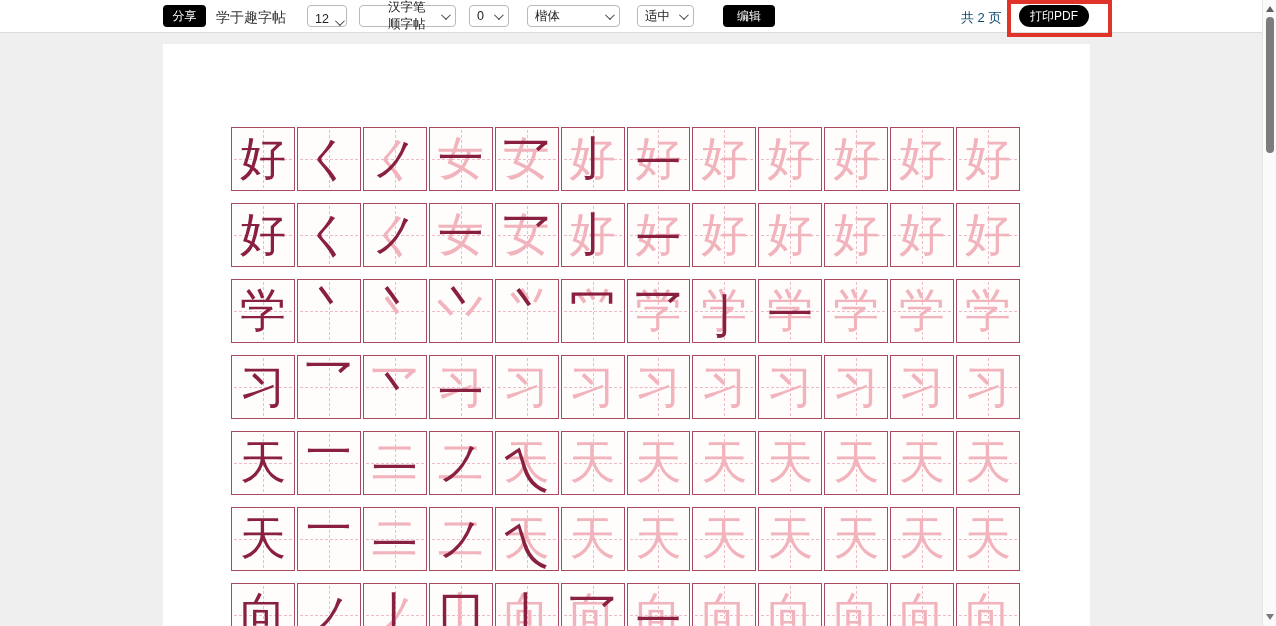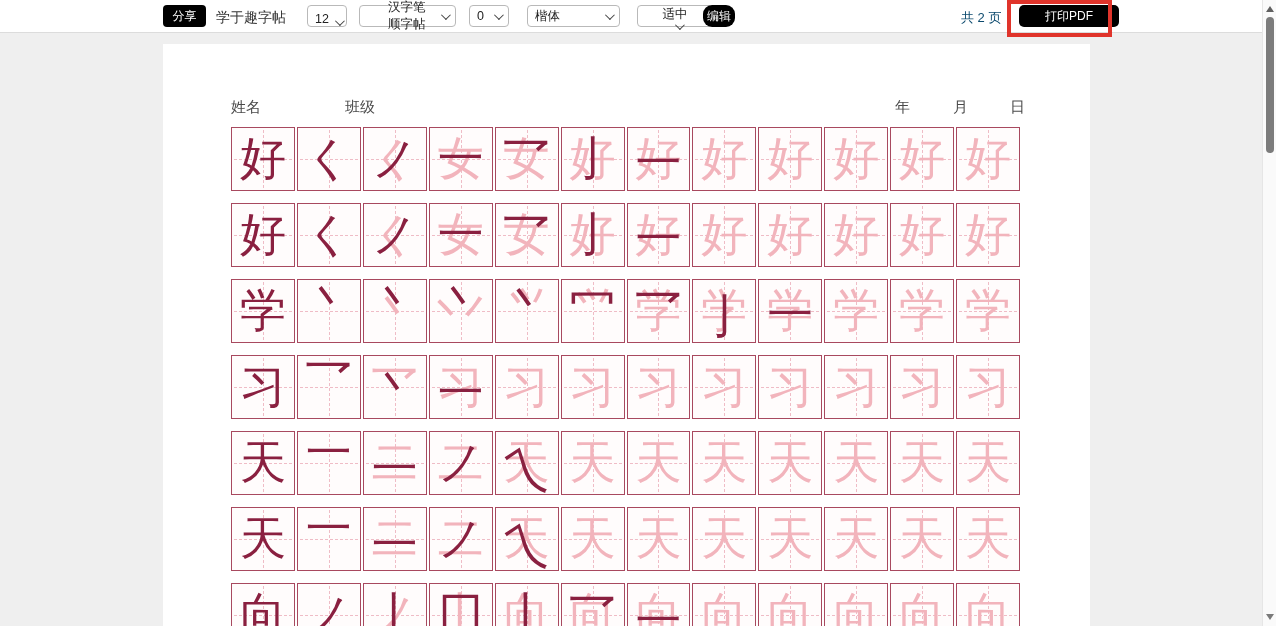--- a/index.html
+++ b/index.html
@@ -6,34 +6,34 @@
   html,body { width:1276px; height:626px; overflow:hidden;
     font-family:"Liberation Sans", sans-serif; background:#efefef; }
 
   
   .topbar { position:absolute; left:0; top:0; width:1276px; height:33px;
     background:#ffffff; border-bottom:1px solid #dcdcdc; z-index:5; }
   .btn-blue { position:absolute; top:5px; height:22px; background:#000000;
     color:#ffffff; font-size:12px; border:none; border-radius:4px;
     display:flex; align-items:center; justify-content:center; cursor:pointer; }
   .share-btn { left:163px; width:43px; }
-  .edit-btn  { left:703px; width:32px;border-radius:9px; }
-  .print-btn { left:1019px; width:100px; border-radius:5px; }
+  .edit-btn  { left:723px; width:52px; }
+  .print-btn { left:1019px; width:70px; border-radius:11px; }
   .app-title { position:absolute; left:216px; top:9px; font-size:14px; color:#333; }
   .page-count{ position:absolute; left:961px; top:9px; font-size:13px; color:#0c4a6e; }
 
   .select { position:absolute; top:5px; height:22px; background:#fff;
     border:1px solid #b9b9b9; border-radius:4px; display:flex;
     align-items:center; justify-content:space-between;
     padding:0 7px; font-size:12.5px; color:#222; cursor:pointer; }
   .sel-size    { left:307px; width:40px;align-items:flex-end; }
   .sel-template{ left:359px; width:97px;padding-left:28px; }
   .sel-offset  { left:469px; width:40px; }
   .sel-font    { left:527px; width:93px;text-align:center; }
-  .sel-density { left:637px; width:76px;flex-direction:column; }
+  .sel-density { left:637px; width:57px; }
   .chev { width:7px; height:7px; border-right:1.5px solid #444;
     border-bottom:1.5px solid #444; transform:rotate(45deg) translateY(-2px);
     margin-left:6px; flex:none; }
 
   .annotation-box { position:absolute; left:1007px; top:0px; width:105px;
     height:37px; border:4px solid #e0342b; z-index:9; pointer-events:none; }
 
   
   .scrollbar { position:absolute; right:0; top:0; width:14px; height:626px;
     background:#fafafa; border-left:1px solid #e6e6e6; z-index:20; }
@@ -98,27 +98,20 @@
   </div>
 
   <button class="btn-blue edit-btn">编辑</button>
   <span class="page-count">共 2 页</span>
   <button class="btn-blue print-btn">打印PDF</button>
 </div>
 
 <div class="annotation-box"></div>
 
 <div class="paper">
-  <div class="sheet-header">
-    <span class="hdr-name">姓名</span>
-    <span class="hdr-class">班级</span>
-    <span class="hdr-year">年</span>
-    <span class="hdr-month">月</span>
-    <span class="hdr-day">日</span>
-  </div>
   <div class="grid" id="grid">
       <div class="grid-row">
         <div class="cell">
           <span class="glyph dark">好</span>
         </div>
         <div class="cell">
           <span class="glyph stroke dark">く</span>
         </div>
         <div class="cell">
           <span class="glyph faint">く</span>

